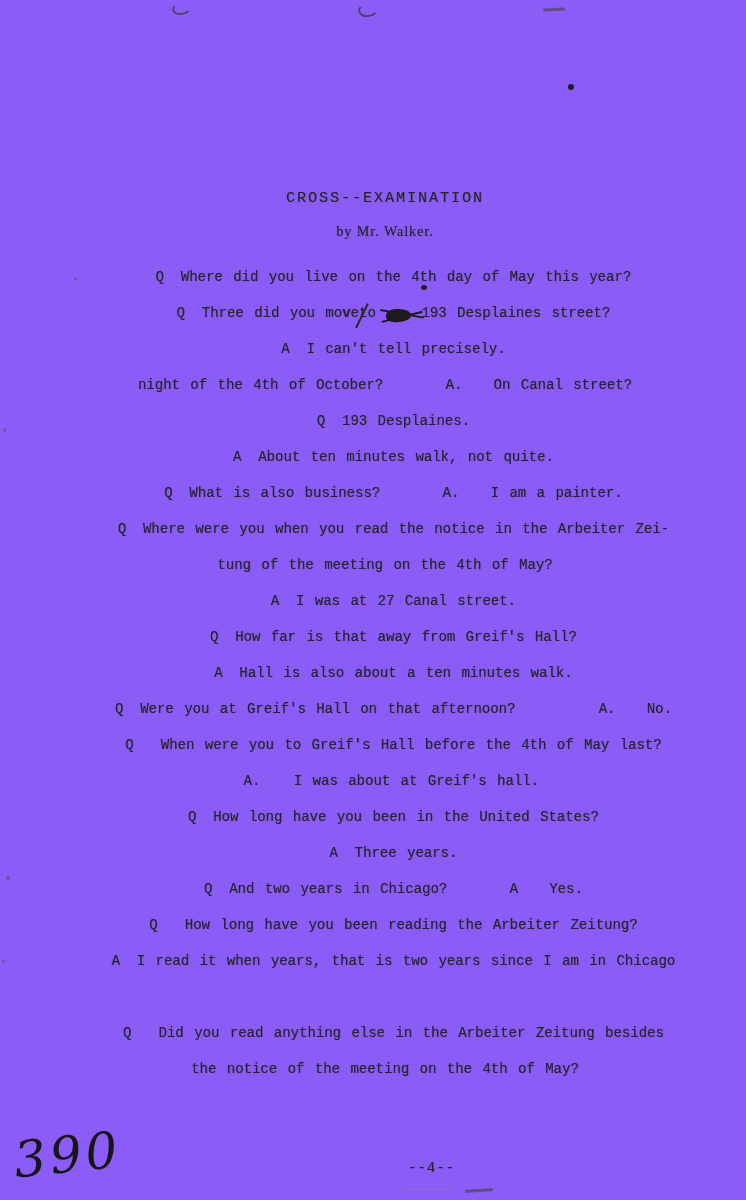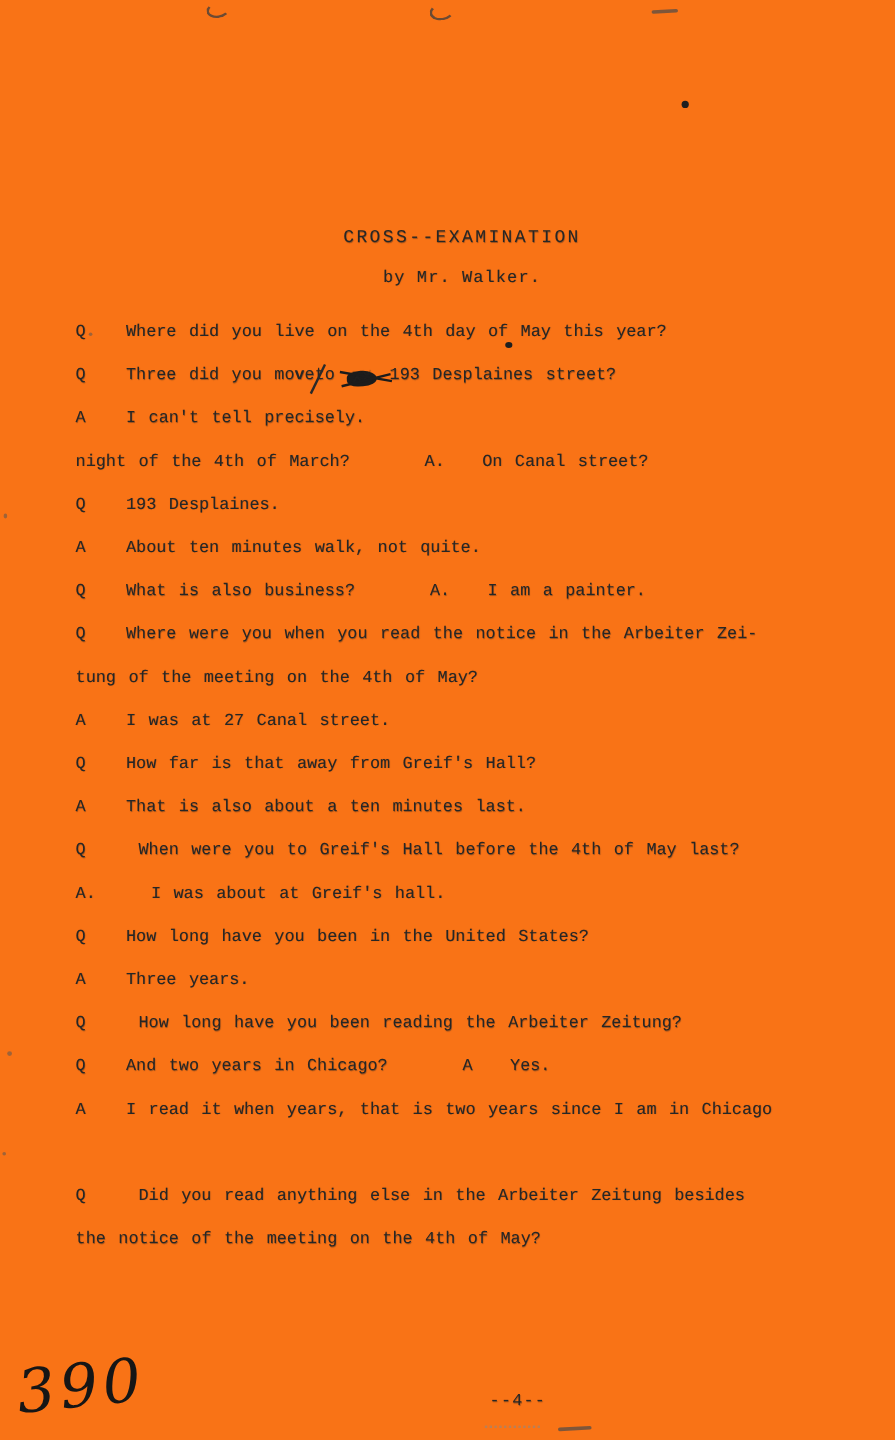--- a/index.html
+++ b/index.html
@@ -6,22 +6,22 @@
   body{width:746px;height:1200px;background:#ffffff;overflow:hidden;}
   .page{
     position:relative;width:746px;height:1200px;
     background:#fbfbf9;overflow:hidden;
     font-family:"Liberation Mono","DejaVu Sans Mono",monospace;
     color:#262626;
     text-shadow:0.4px 0.4px 0.7px rgba(35,35,35,0.45);
   }
   .content{position:absolute;left:63px;top:190px;width:644px;}
   .doc-title{height:34px;text-align:center;font-size:15px;letter-spacing:2px;white-space:pre;}
-  .doc-byline{height:44px;text-align:center;font-size:14px;letter-spacing:1px;white-space:pre;}
-  .lines{width:644px;}
+  .doc-byline{height:44px;text-align:center;font-size:14px;letter-spacing:1px;white-space:pre;font-family:Liberation Serif, serif;}
+  .lines{width:644px;text-align:center;}
   .line{height:36px;line-height:18px;white-space:pre;font-size:14px;word-spacing:2px;position:relative;}
   .line.blank{height:36px;}
   .qa-label{display:inline-block;width:42px;}
   .ink-bold{font-weight:bold;}
   .slashed{position:relative;display:inline-block;}
   .slashed .strokeline{
     position:absolute;left:-4px;bottom:-6px;width:2px;height:27px;
     background:#2a2a2a;transform:rotate(26deg);transform-origin:bottom center;
   }
   .scribble{
@@ -52,43 +52,44 @@
     opacity:.75;transform:rotate(-8deg);
   }
   .smudge.dash{background:#4a4a4a;opacity:.7;border-radius:2px;transform:rotate(-3deg);}
   .smudge.dot{background:#1f1f1f;border-radius:50%;}
   .smudge.dot-faint{background:#555;border-radius:50%;opacity:.55;}
   .smudge.dots-row{border-bottom:2px dotted #8a8a8a;opacity:.55;}
 </style>
 </head>
 <body>
 
-<div class="page" style="background: #f97316; color: rgb(38, 38, 38);">
+<div class="page" style="background: #8b5cf6; color: rgb(38, 38, 38);">
   <div class="content">
     <div class="doc-title">CROSS--EXAMINATION</div>
     <div class="doc-byline">by Mr. Walker.</div>
     <div class="lines" id="transcript-lines">
         <div class="line"><span class="qa-label">Q</span><span class="line-text"><span>Where did you live on the 4th day of May this year?</span></span></div>
         <div class="line"><span class="qa-label">Q</span><span class="line-text"><span>Three did you mo</span><span class="ink-bold">v</span><span>e</span><span class="slashed">to<i class="strokeline"></i></span><span> </span><span class="scribble">XX</span><span> 193 Desplaines street?</span></span></div>
         <div class="line"><span class="qa-label">A</span><span class="line-text"><span>I can't tell precisely.</span></span></div>
-        <div class="line cont"><span class="line-text"><span>night of the 4th of March?      A.   On Canal street?</span></span></div>
+        <div class="line cont"><span class="line-text"><span>night of the 4th of October?      A.   On Canal street?</span></span></div>
         <div class="line"><span class="qa-label">Q</span><span class="line-text"><span>193 Desplaines.</span></span></div>
         <div class="line"><span class="qa-label">A</span><span class="line-text"><span>About ten minutes walk, not quite.</span></span></div>
         <div class="line"><span class="qa-label">Q</span><span class="line-text"><span>What is also business?      A.   I am a painter.</span></span></div>
         <div class="line"><span class="qa-label">Q</span><span class="line-text"><span>Where were you when you read the notice in the Arbeiter Zei-</span></span></div>
         <div class="line cont"><span class="line-text"><span>tung of the meeting on the 4th of May?</span></span></div>
         <div class="line"><span class="qa-label">A</span><span class="line-text"><span>I was at 27 Canal street.</span></span></div>
         <div class="line"><span class="qa-label">Q</span><span class="line-text"><span>How far is that away from Greif's Hall?</span></span></div>
-        <div class="line"><span class="qa-label">A</span><span class="line-text"><span>That is also about a ten minutes last.</span></span></div>
+        <div class="line"><span class="qa-label">A</span><span class="line-text"><span>Hall is also about a ten minutes walk.</span></span></div>
+        <div class="line"><span class="qa-label">Q</span><span class="line-text"><span>Were you at Greif's Hall on that afternoon?        A.   No.</span></span></div>
         <div class="line"><span class="qa-label">Q</span><span class="line-text"><span> When were you to Greif's Hall before the 4th of May last?</span></span></div>
         <div class="line"><span class="qa-label">A.</span><span class="line-text"><span>  I was about at Greif's hall.</span></span></div>
         <div class="line"><span class="qa-label">Q</span><span class="line-text"><span>How long have you been in the United States?</span></span></div>
         <div class="line"><span class="qa-label">A</span><span class="line-text"><span>Three years.</span></span></div>
+        <div class="line"><span class="qa-label">Q</span><span class="line-text"><span>And two years in Chicago?      A   Yes.</span></span></div>
         <div class="line"><span class="qa-label">Q</span><span class="line-text"><span> How long have you been reading the Arbeiter Zeitung?</span></span></div>
-        <div class="line"><span class="qa-label">Q</span><span class="line-text"><span>And two years in Chicago?      A   Yes.</span></span></div>
         <div class="line"><span class="qa-label">A</span><span class="line-text"><span>I read it when years, that is two years since I am in Chicago</span></span></div>
         <div class="line blank"></div>
         <div class="line"><span class="qa-label">Q</span><span class="line-text"><span> Did you read anything else in the Arbeiter Zeitung besides</span></span></div>
         <div class="line cont"><span class="line-text"><span>the notice of the meeting on the 4th of May?</span></span></div>
       </div>
   </div>
   <div class="handwritten">390</div>
   <div class="page-num">--4--</div>
   <div id="smudge-layer">
       <div class="smudge mark-arc" style="left: 172px; top: 2px; width: 15px; height: 9px;"></div>

